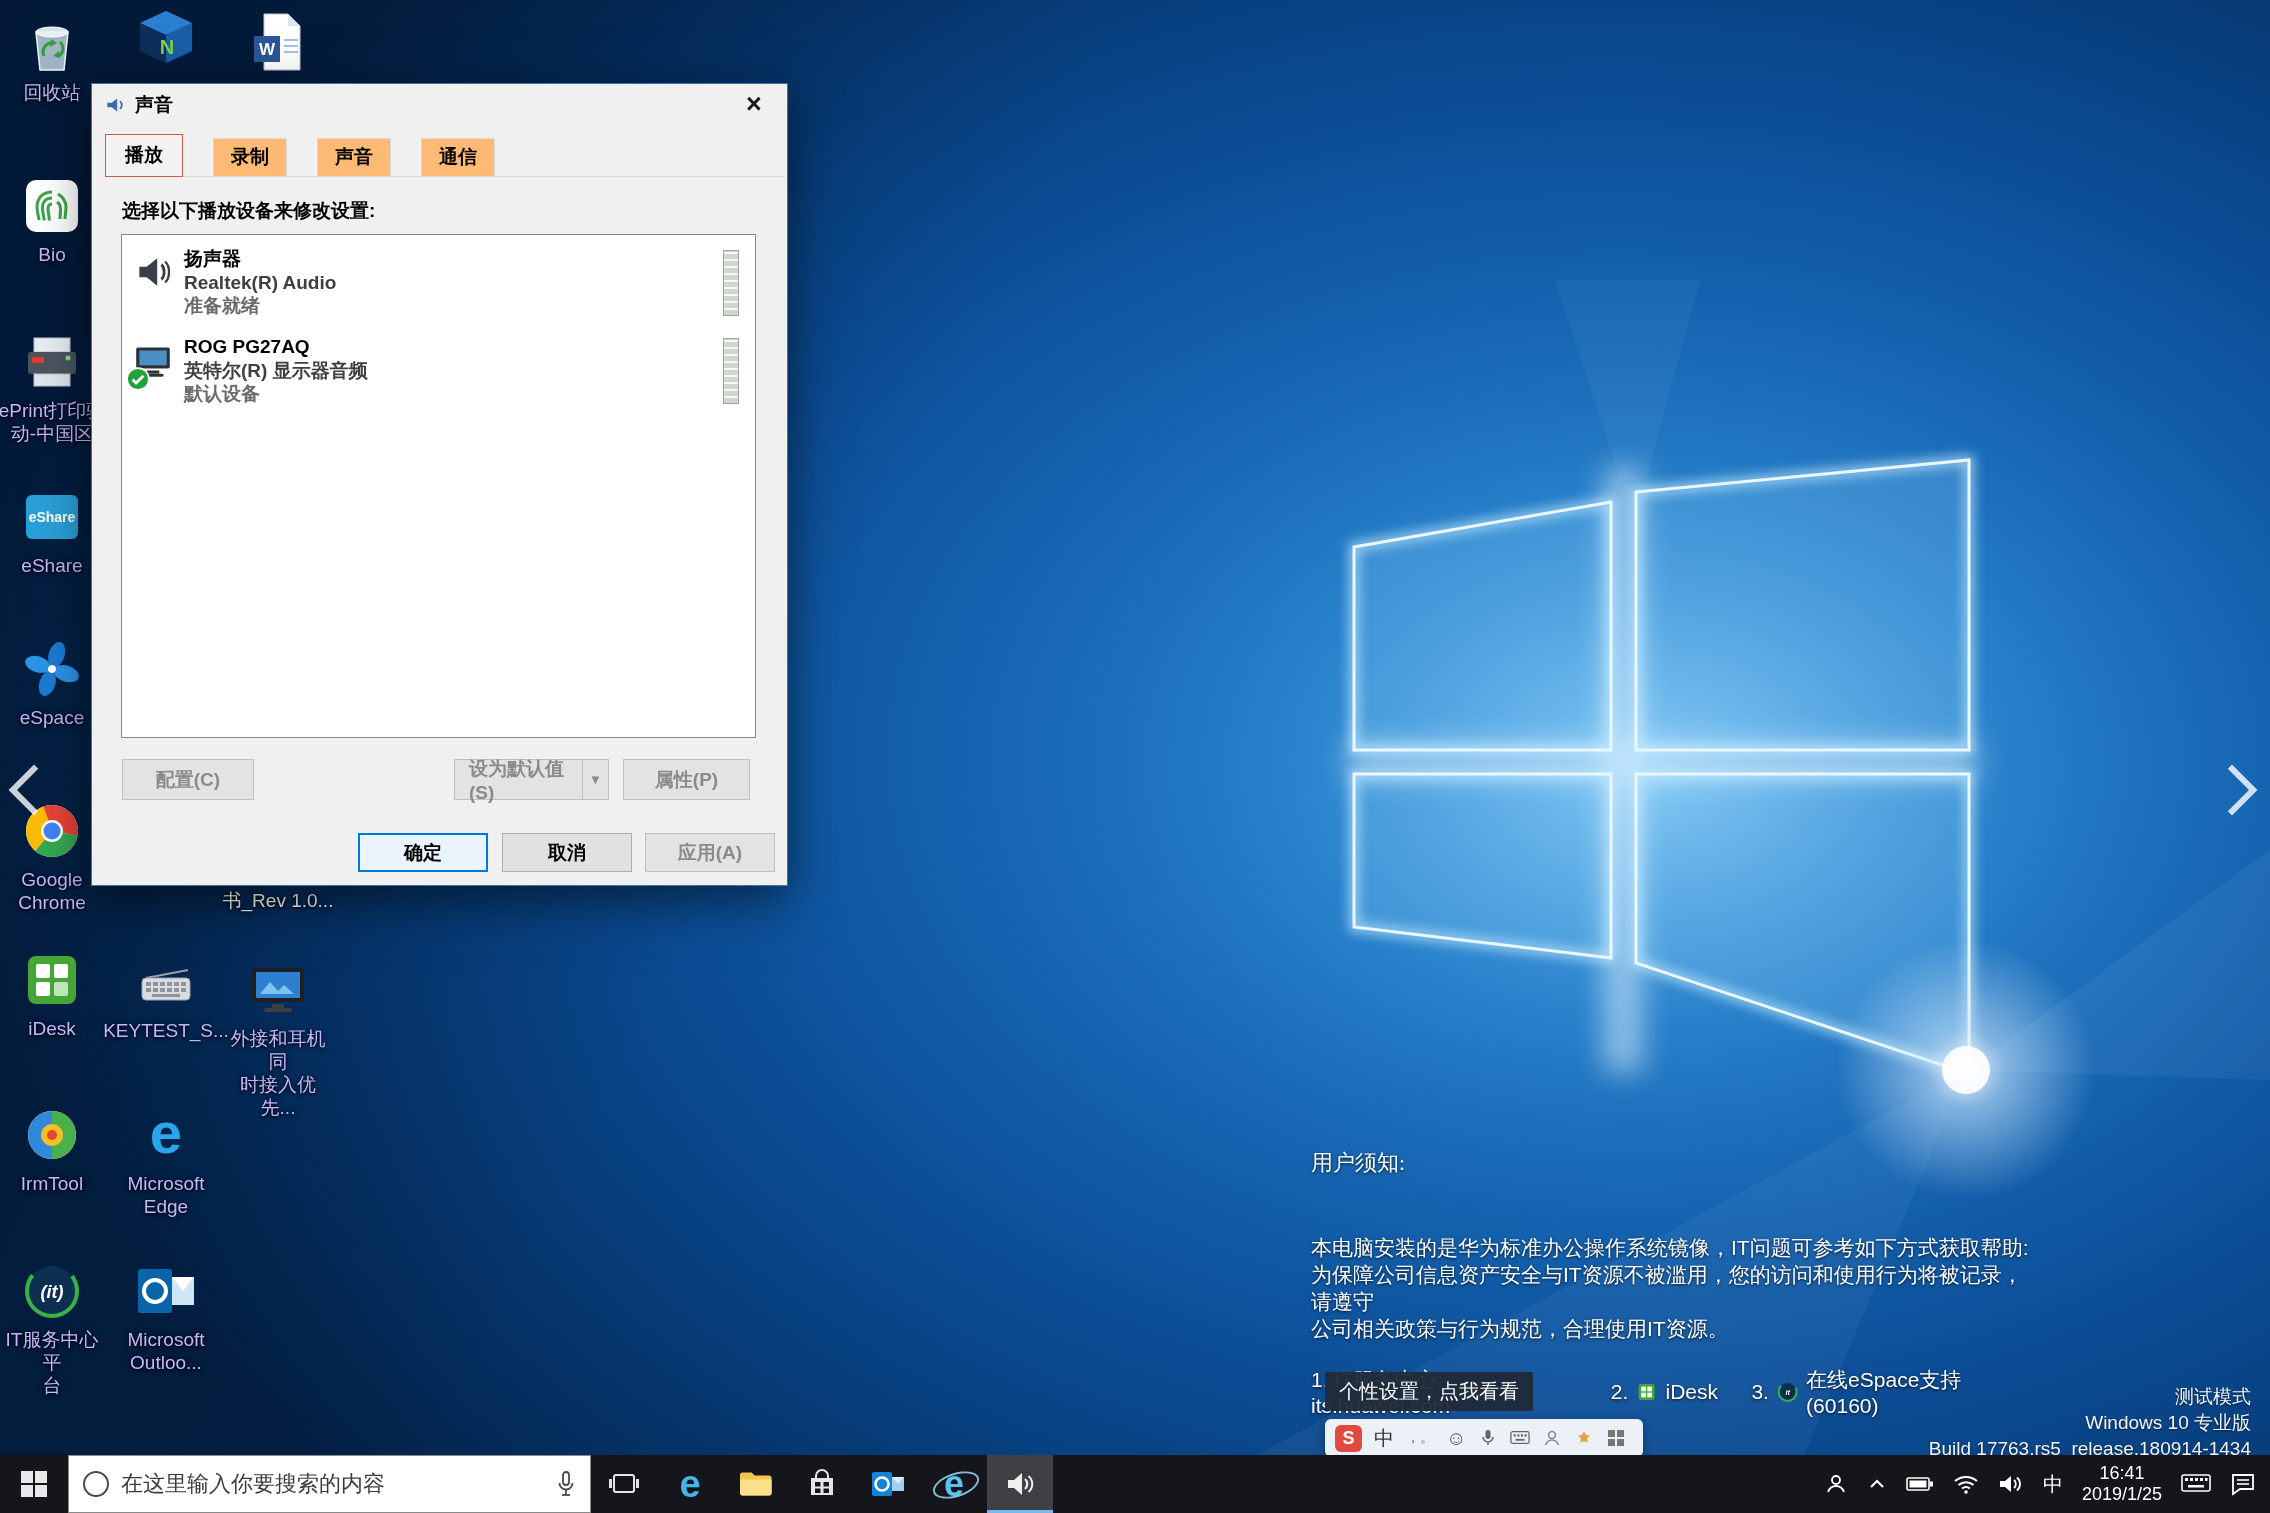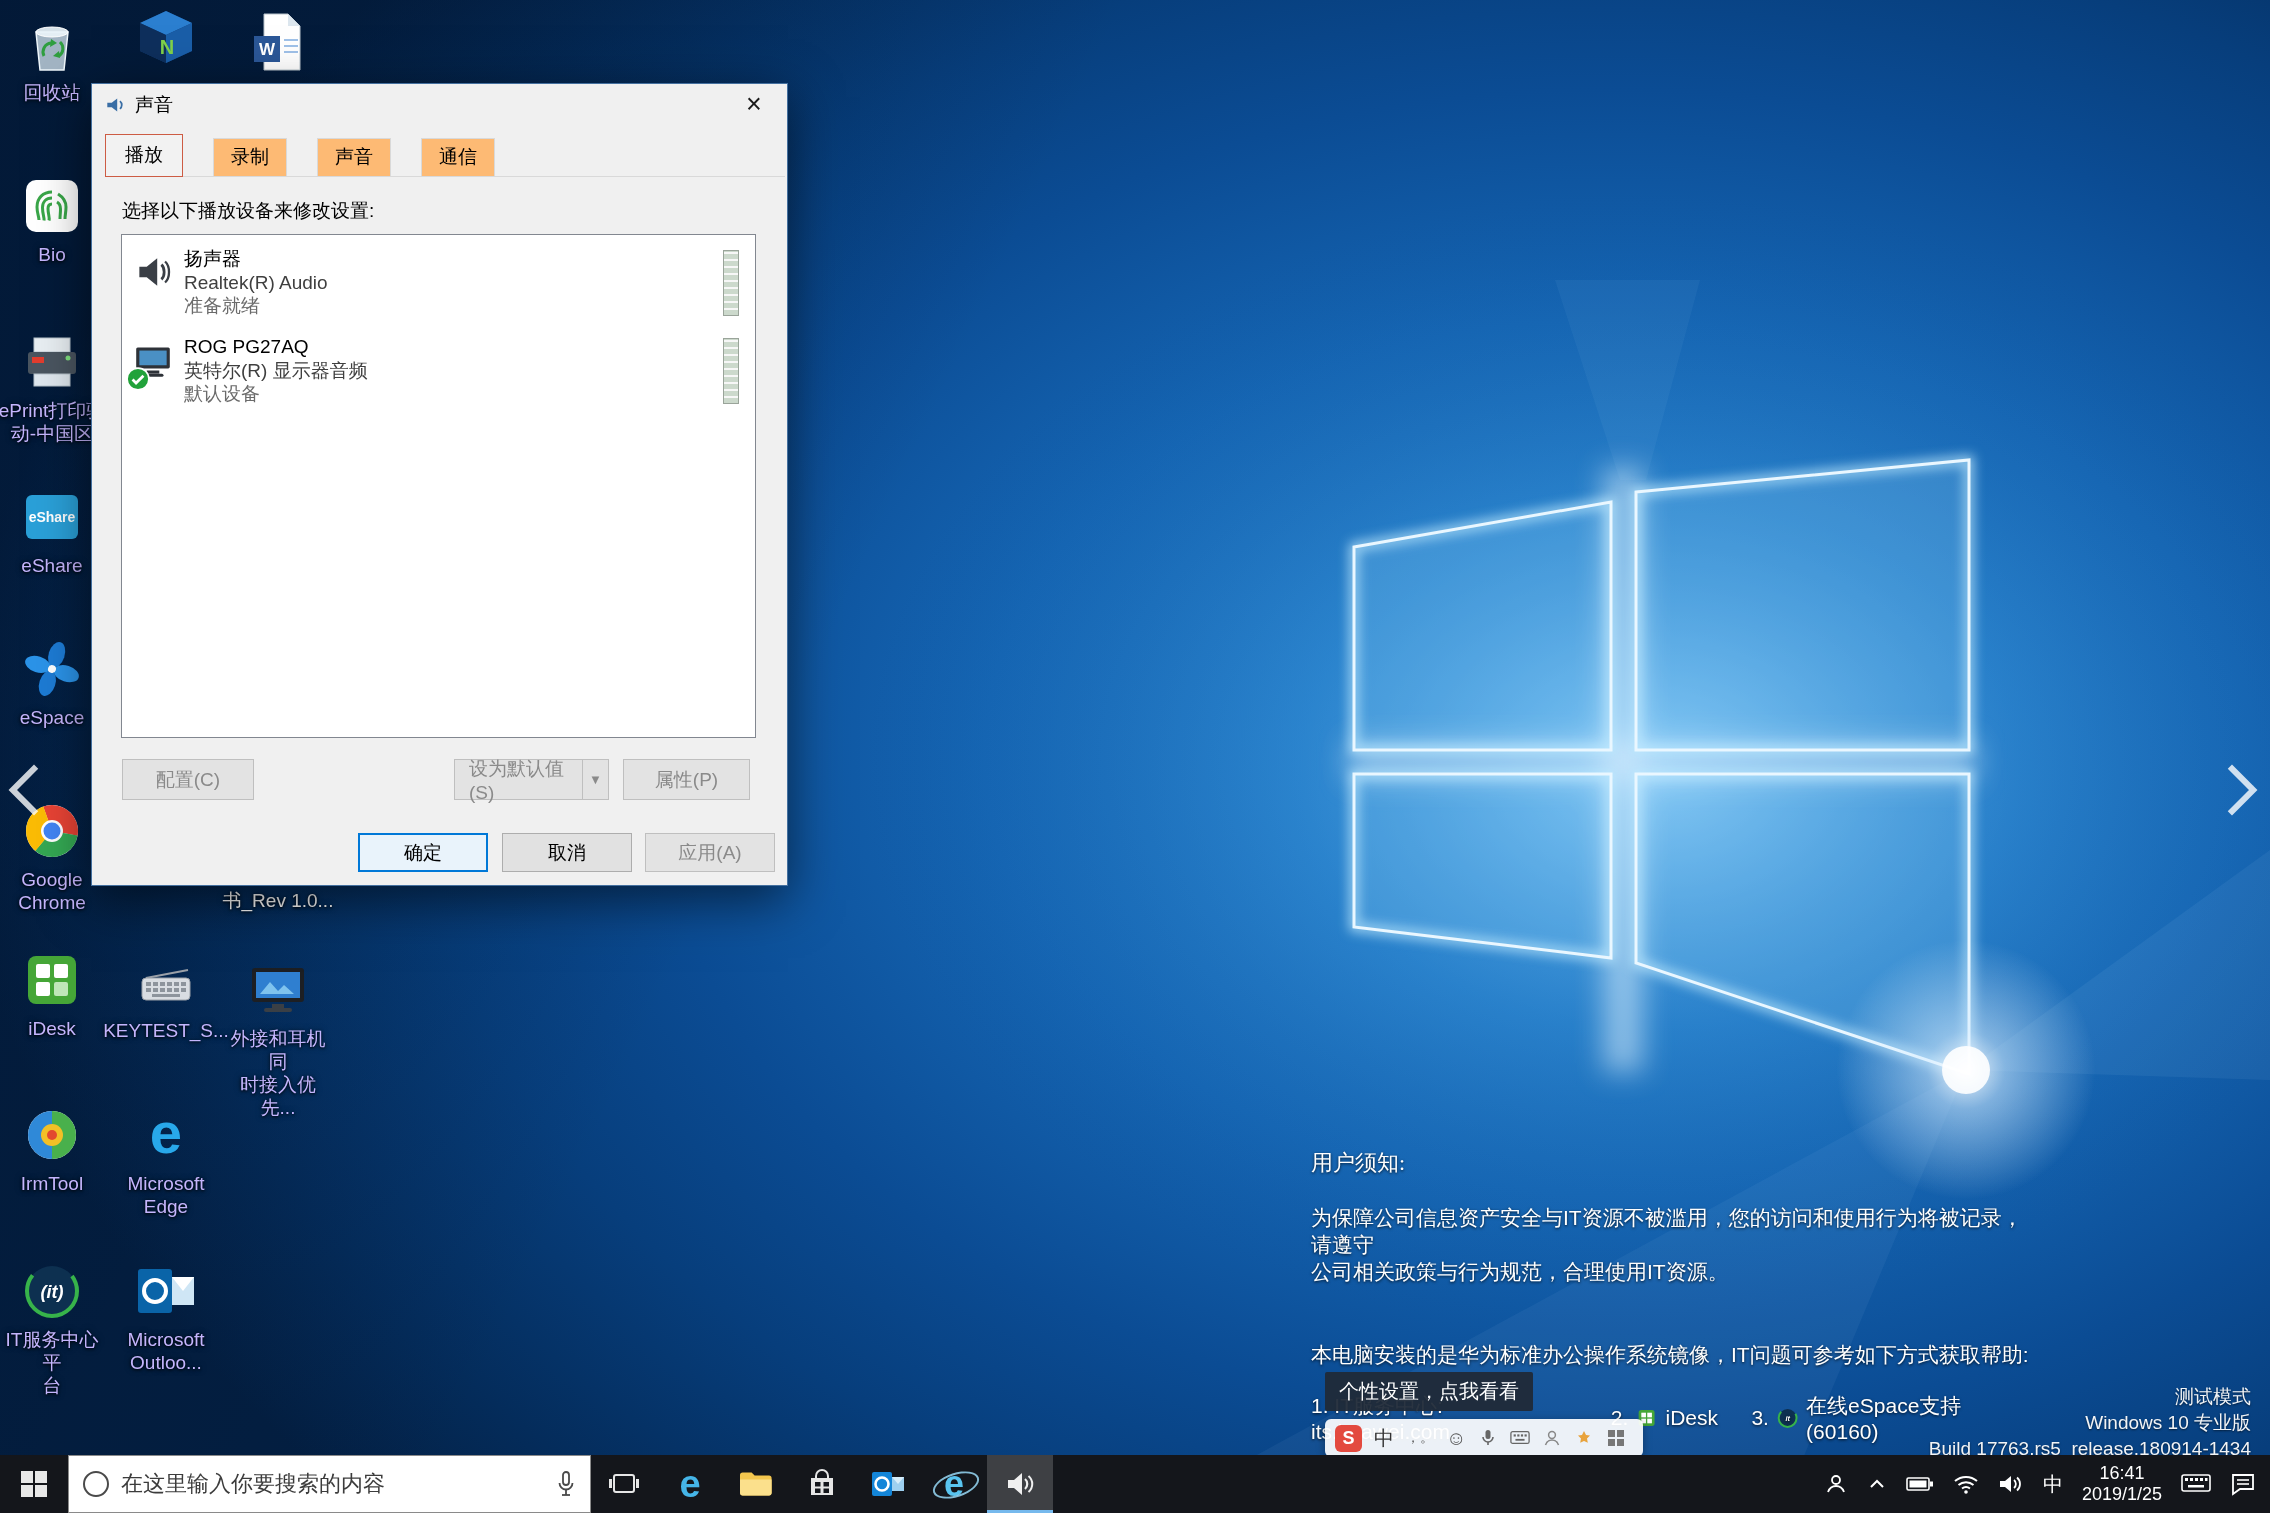--- a/index.html
+++ b/index.html
@@ -29,21 +29,21 @@
   }
   
   .edge-chev{position:absolute;top:772px;width:30px;height:30px;z-index:3;
     border-left:6px solid rgba(255,255,255,.8);border-bottom:6px solid rgba(255,255,255,.8);}
   .edge-chev.left{left:16px;transform:rotate(45deg);}
   .edge-chev.right{right:20px;transform:rotate(225deg);}
   
   .sound-dialog{
     position:absolute;left:91px;top:83px;width:695px;height:801px;z-index:10;
     background:#f0f0f0;border:1px solid #44709f;box-shadow:0 14px 48px rgba(0,0,0,.55);
-    font-size:19px;color:#000;
+    font-size:19px;color:#000;font-weight:bold;
   }
   .dlg-titlebar{position:absolute;left:0;top:0;right:0;height:41px;display:flex;align-items:center;}
   .dlg-title-icon{margin-left:12px;width:22px;height:22px;}
   .dlg-title-text{margin-left:9px;font-size:19px;color:#000;}
   .dlg-close{position:absolute;right:0;top:0;width:66px;height:41px;display:flex;align-items:center;justify-content:center;
     font-size:27px;color:#1a1a1a;cursor:pointer;}
   .dlg-tabs{position:absolute;left:13px;top:55px;right:2px;height:37px;display:flex;align-items:flex-end;
     border-bottom:1px solid #d9d9d9;gap:28px;}
   .tab{padding:5px 17px 6px 17px;margin-right:2px;background:#fdba74;border:1px solid #d9d9d9;border-bottom:none;
     font-size:19px;color:#000;cursor:pointer;}
@@ -342,23 +342,23 @@
 时接入优先...</div>
 </div>
 
 <div class="floating-label" style="left:218px;top:888px;">书_Rev 1.0...</div>
 
 <div class="edge-chev left"></div>
 <div class="edge-chev right"></div>
 
 <div class="notice">
   <div class="n-title">用户须知:</div>
+  <div class="n-para n-para2">本电脑安装的是华为标准办公操作系统镜像，IT问题可参考如下方式获取帮助:</div>
   <div class="n-para">为保障公司信息资产安全与IT资源不被滥用，您的访问和使用行为将被记录，请遵守
 公司相关政策与行为规范，合理使用IT资源。</div>
-  <div class="n-para n-para2">本电脑安装的是华为标准办公操作系统镜像，IT问题可参考如下方式获取帮助:</div>
   <div class="n-help">
     <span>1. IT服务中心: its.huawei.com</span>
     <span class="gap"></span>
     <span>2.</span>
     <svg class="mini-ic" viewBox="0 0 64 64">
       <rect x="8" y="8" width="48" height="48" rx="8" fill="#45a637"></rect>
       <g fill="#fff">
           <rect x="16" y="16" width="14" height="14"></rect>
           <rect x="34" y="16" width="14" height="14"></rect>
           <rect x="16" y="34" width="14" height="14"></rect>

